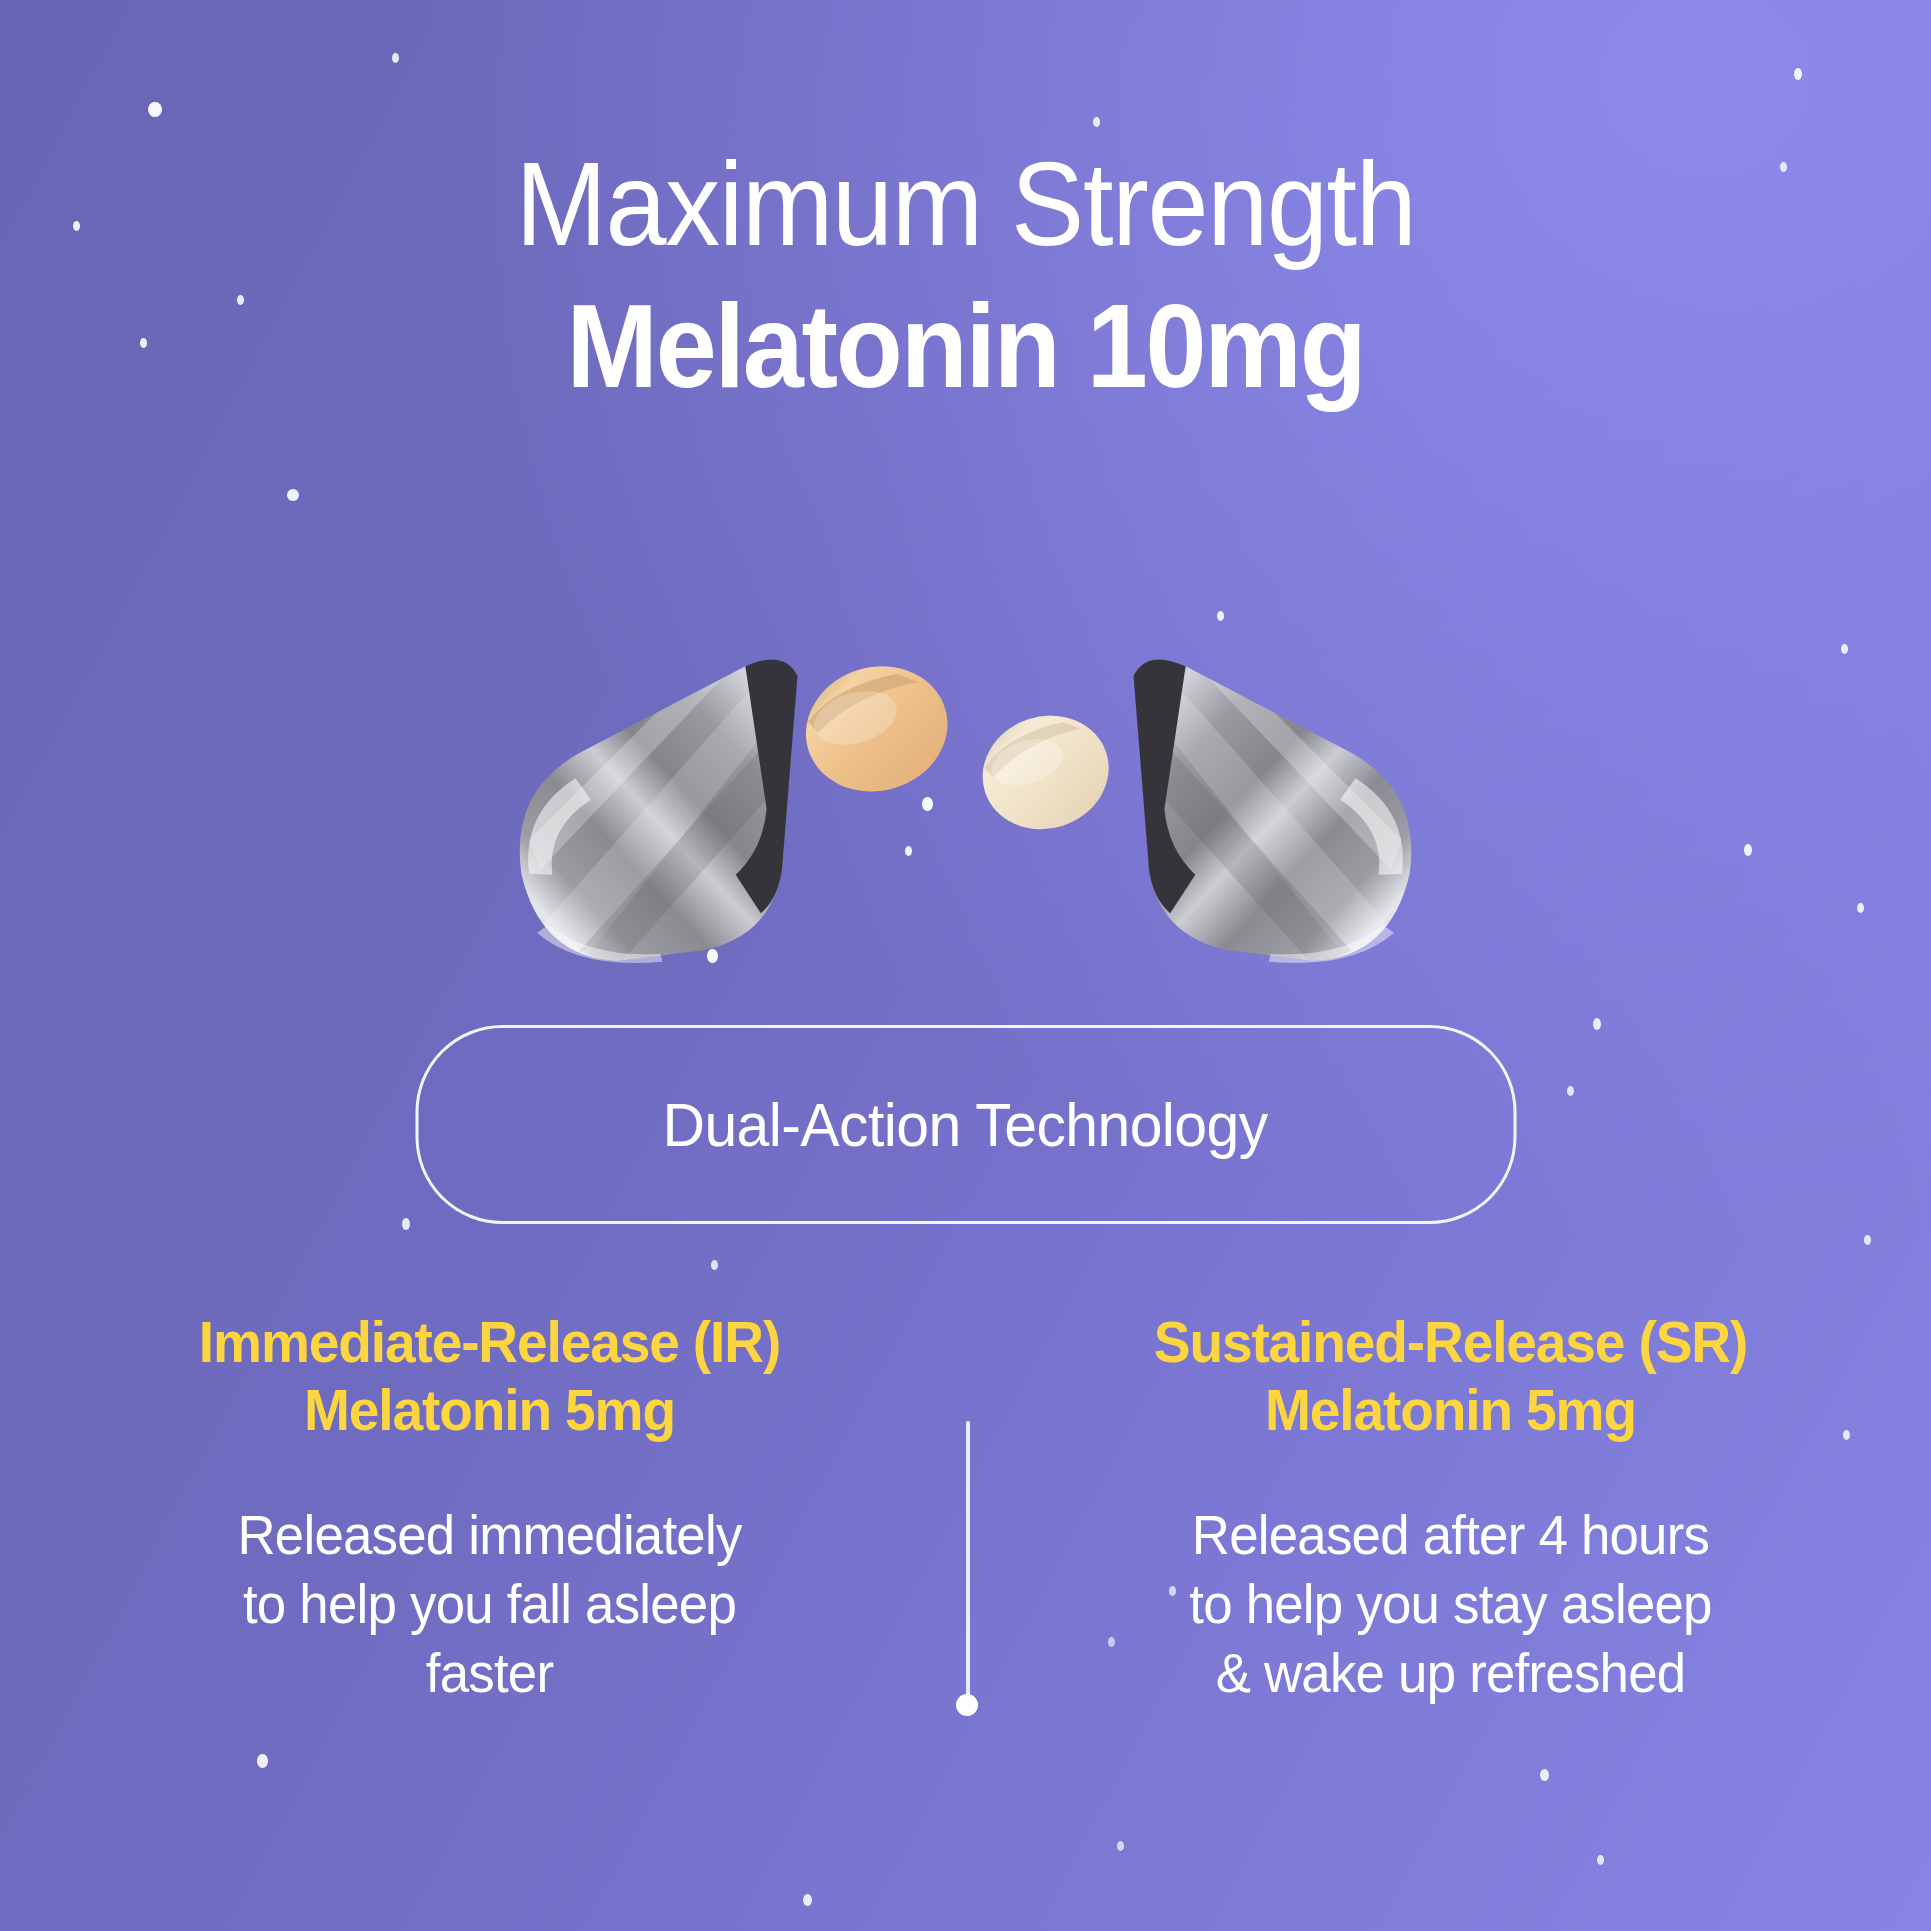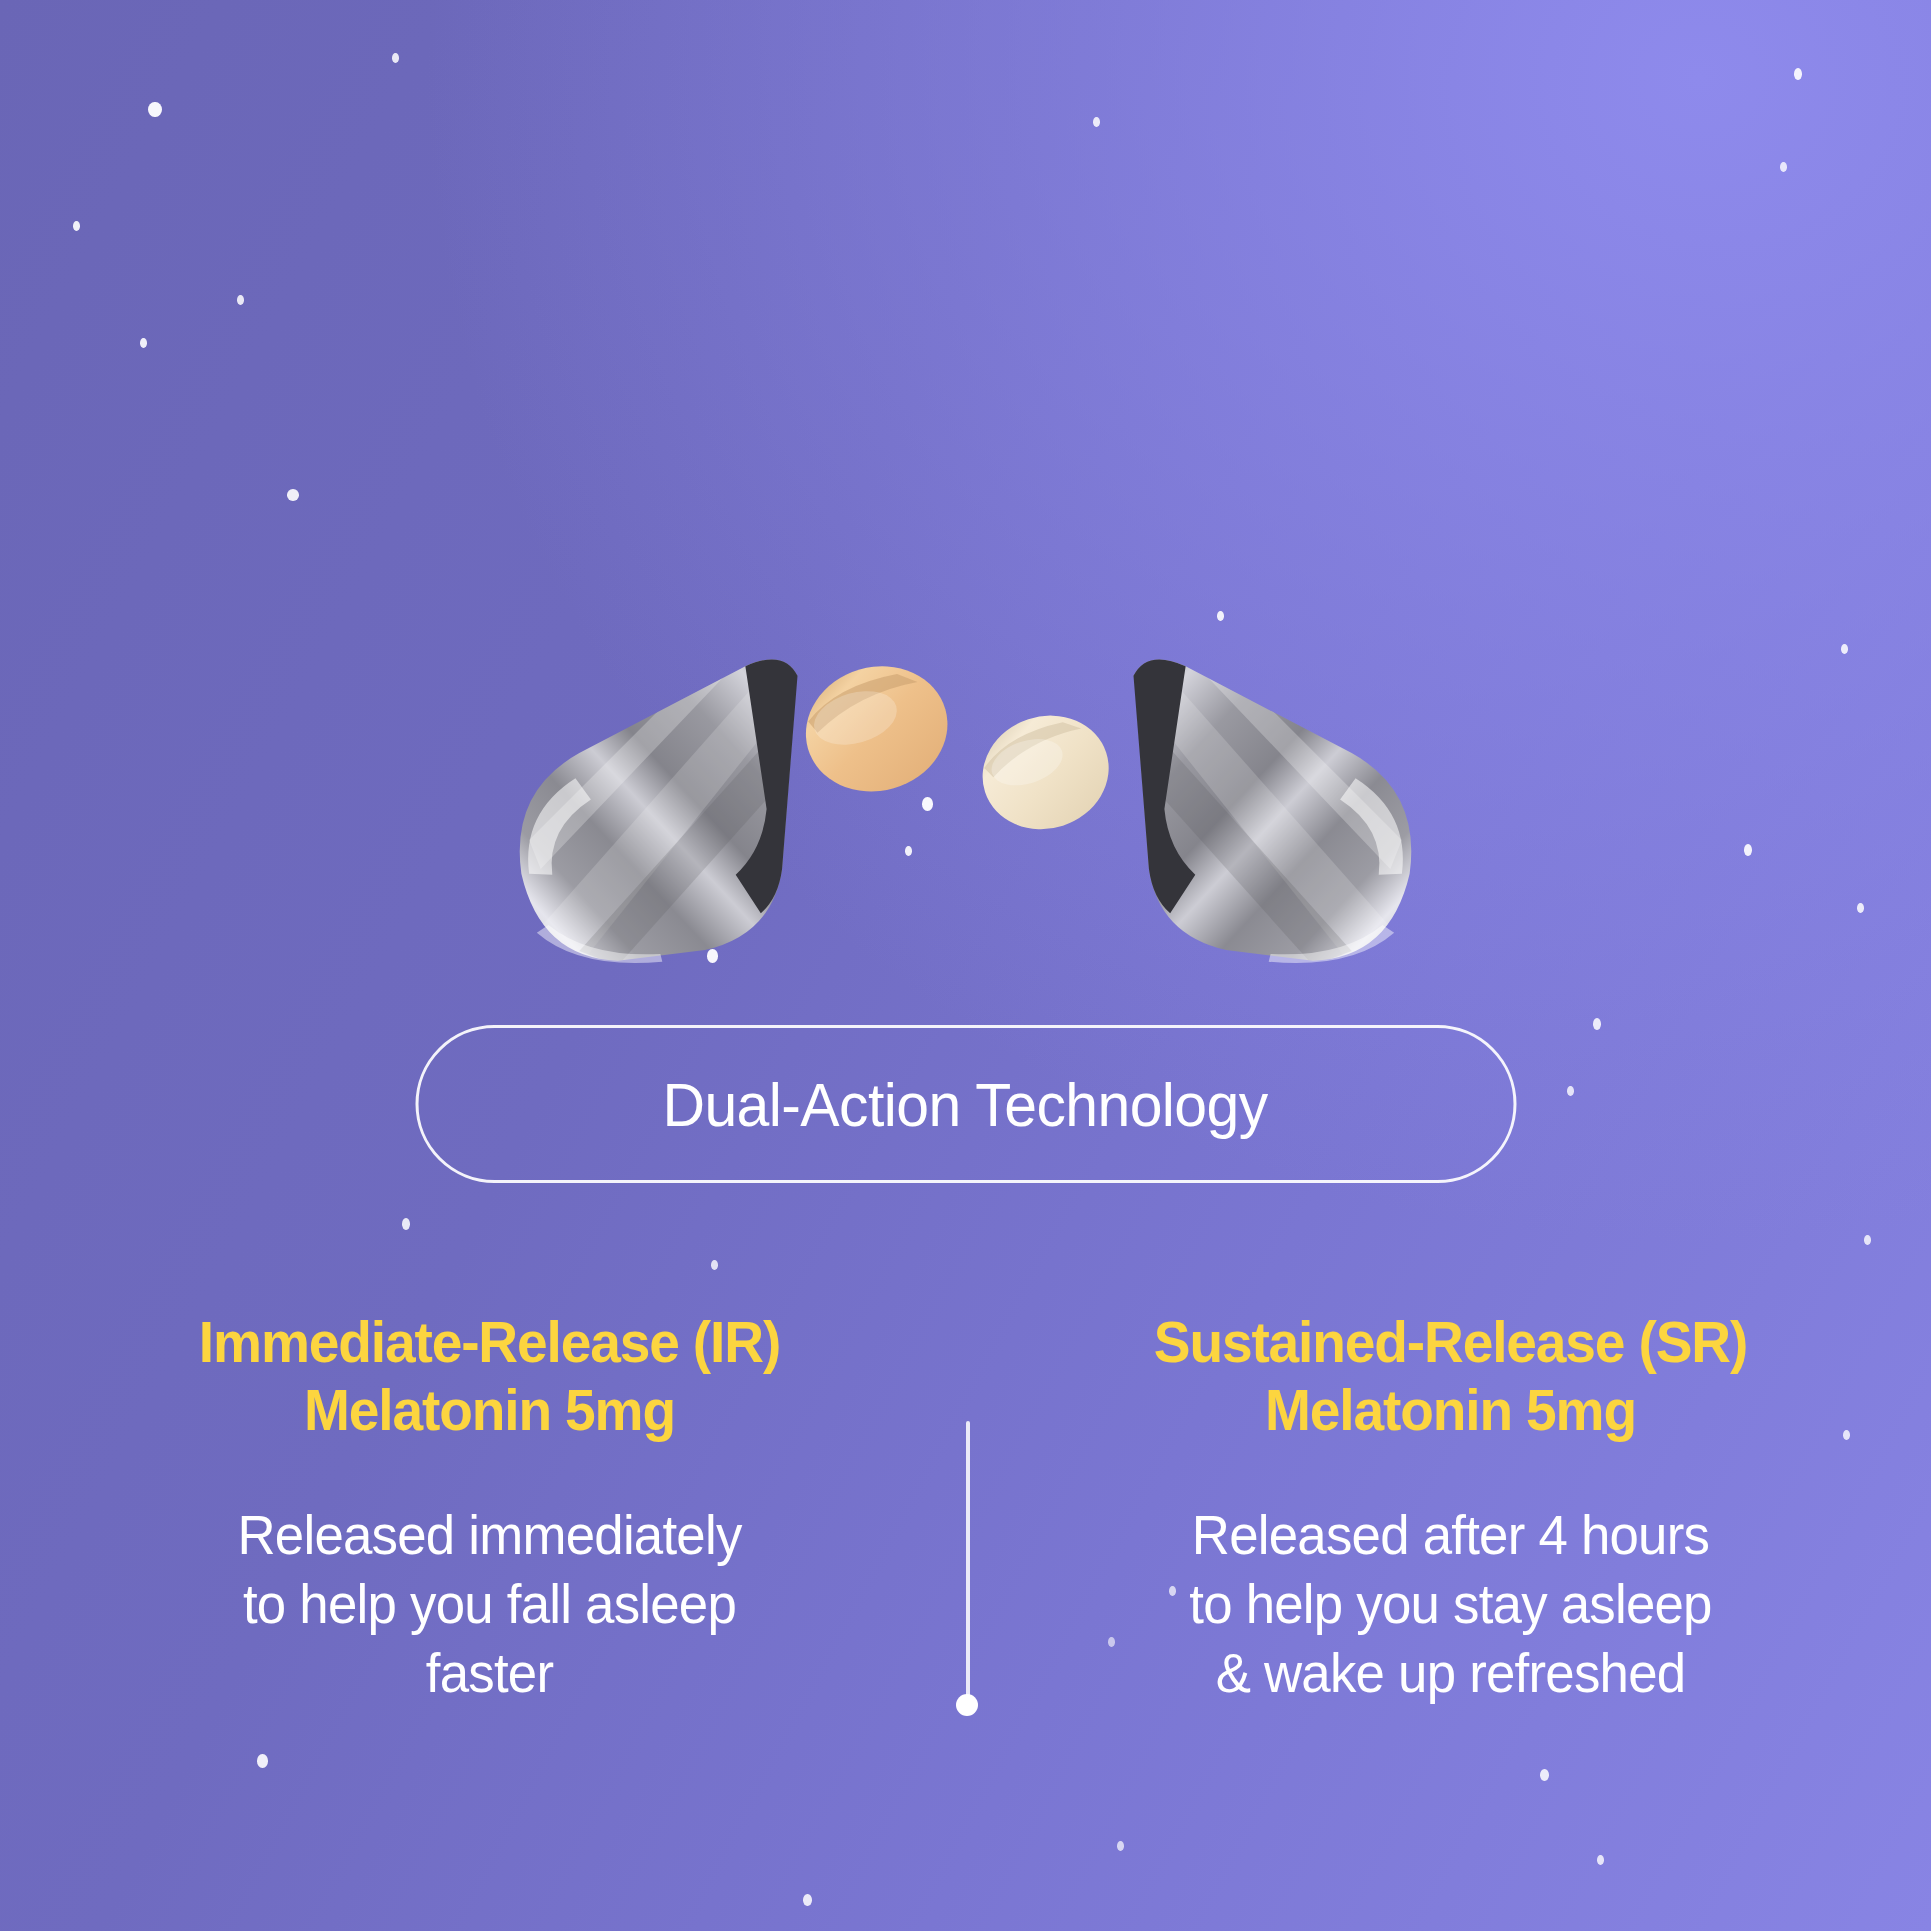--- a/index.html
+++ b/index.html
@@ -66,21 +66,21 @@
     pointer-events: none;
   }
 
   
   .badge {
     position: absolute;
     left: 50%;
     transform: translateX(-50%);
     top: 1025px;
     width: 1101px;
-    height: 158px;
+    height: 199px;
     border: 3.9px solid rgba(255,255,255,0.92);
     border-radius: 87px;
     display: flex;
     align-items: center;
     justify-content: center;
     box-sizing: border-box;
   }
   .badge-label {
     font-size: 62px;
     font-weight: 400;
@@ -172,20 +172,24 @@
       <div class="star" style="left: 1843px; top: 1430px; width: 6.8px; height: 9.7px; opacity: 0.8;"></div>
       <div class="star" style="left: 1169px; top: 1586px; width: 6.8px; height: 9.7px; opacity: 0.7;"></div>
       <div class="star" style="left: 1108px; top: 1637px; width: 6.8px; height: 9.7px; opacity: 0.6;"></div>
       <div class="star" style="left: 257px; top: 1754px; width: 10.6px; height: 13.5px; opacity: 0.9;"></div>
       <div class="star" style="left: 1540px; top: 1769px; width: 8.7px; height: 11.6px; opacity: 0.85;"></div>
       <div class="star" style="left: 1597px; top: 1855px; width: 6.8px; height: 9.7px; opacity: 0.8;"></div>
       <div class="star" style="left: 803px; top: 1894px; width: 8.7px; height: 11.6px; opacity: 0.85;"></div>
       <div class="star" style="left: 1117px; top: 1841px; width: 6.8px; height: 9.7px; opacity: 0.7;"></div>
     </div>
 
+  <div class="headline-wrap">
+    <div class="title-light">Maximum Strength</div>
+    <div class="title-bold">Melatonin 10mg</div>
+  </div>
 
   <svg class="art" viewBox="0 0 2000 2000">
     <defs>
 
       <linearGradient id="shellL" x1="0" y1="1" x2="1" y2="0">
         <stop offset="0%" stop-color="#c9c9cd"></stop>
         <stop offset="12%" stop-color="#e9e9ee"></stop>
         <stop offset="22%" stop-color="#9d9da2"></stop>
         <stop offset="36%" stop-color="#8b8b90"></stop>
         <stop offset="48%" stop-color="#cfcfd4"></stop>

